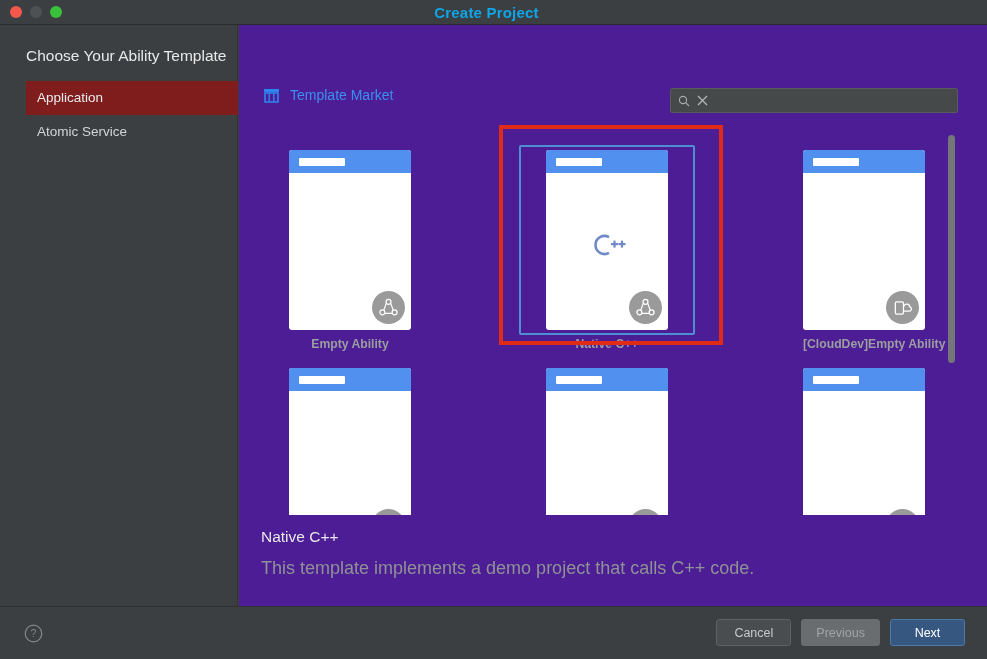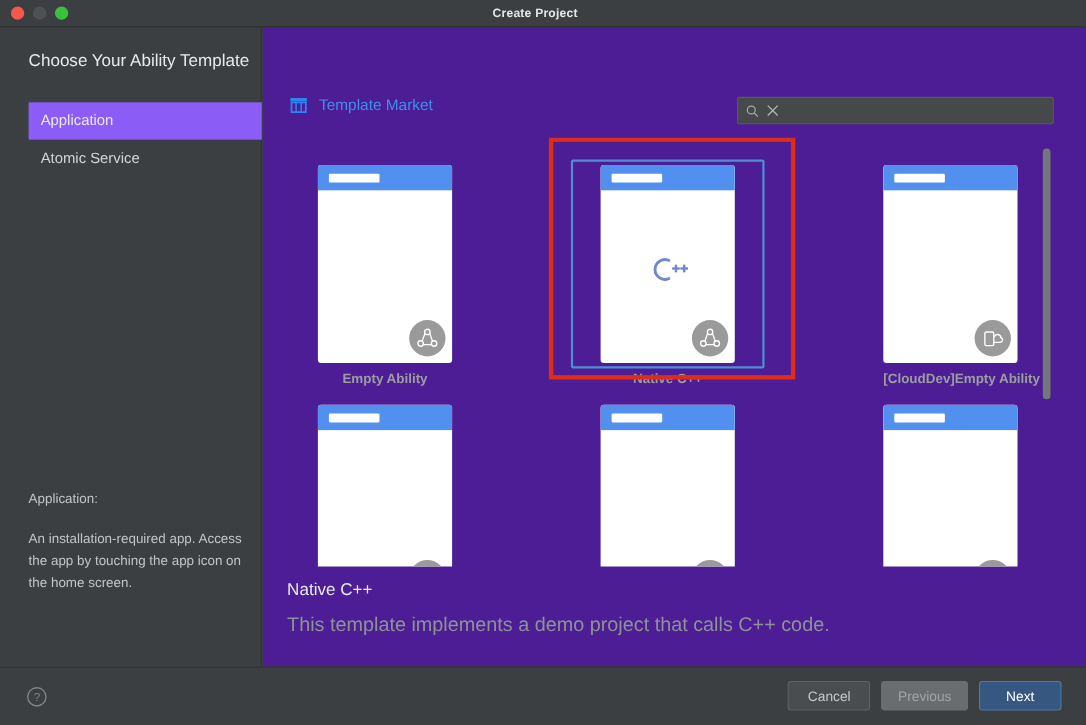--- a/index.html
+++ b/index.html
@@ -18,21 +18,21 @@
     border-bottom: 1px solid #2b2b2b;
     display: flex; align-items: center;
   }
   .traffic { display: flex; gap: 8px; margin-left: 10px; }
   .dot { width: 12px; height: 12px; border-radius: 50%; }
   .dot.red   { background: #f2584c; }
   .dot.gray  { background: #4e5153; }
   .dot.green { background: #39c03c; }
   .title-text {
     position: absolute; left: 0; right: 14px; text-align: center;
-    font-size: 11px; font-weight: bold; color: #e5e5e5;
+    font-size: 15px; font-weight: bold; color: #0ea5e9;
     letter-spacing: .2px;
   }
 
   
   .body-area {
     position: absolute; top: 25px; left: 0;
     width: 790px; height: 581px; padding-left: 36px;
   }
 
   
@@ -45,21 +45,21 @@
   .page-title {
     position: absolute; left: 26px; top: 22px;
     font-size: 15.5px; color: #e8e8e8;
   }
   .cat-list { position: absolute; left: 26px; top: 56px; width: 212px; }
   .cat-item {
     height: 34px; line-height: 34px;
     padding-left: 11px;
     font-size: 13.5px; color: #d2d4d5;
   }
-  .cat-item.selected { background: #8b5cf6; color: #e9eaec; margin-top: 12px; }
+  .cat-item.selected { background: #7f1d1d; color: #e9eaec; }
 
   .desc-block {
     position: absolute; left: 26px; top: 418px; width: 200px;
     font-size: 12.2px; color: #c2c4c6; line-height: 20px;
   }
   .desc-block .lead { margin-bottom: 17px; }
 
   
   .rightpane {
     position: absolute; top: 0; left: 239px;
@@ -220,24 +220,20 @@
 <div class="body-area">
 
   <div class="leftpane">
     <div class="page-title">Choose Your Ability Template</div>
 
     <div class="cat-list">
       <div class="cat-item selected">Application</div>
       <div class="cat-item">Atomic Service</div>
     </div>
 
-    <div class="desc-block">
-      <div class="lead">Application:</div>
-      <div>An installation-required app. Access the app by touching the app icon on the home screen.</div>
-    </div>
   </div>
 
   <div class="rightpane">
 
     <div class="market-row">
       <span class="shop-icon-wrap">
         <svg class="shop-icon" viewBox="0 0 17 15">
           <path d="M1 1 H16 V4 H1 Z" fill="#2d86f0"></path>
           <path d="M2 5 H15 V14 H2 Z" fill="none" stroke="#2d86f0" stroke-width="1.6"></path>
           <path d="M6.2 5 V14 M10.8 5 V14" stroke="#2d86f0" stroke-width="1.4"></path>

